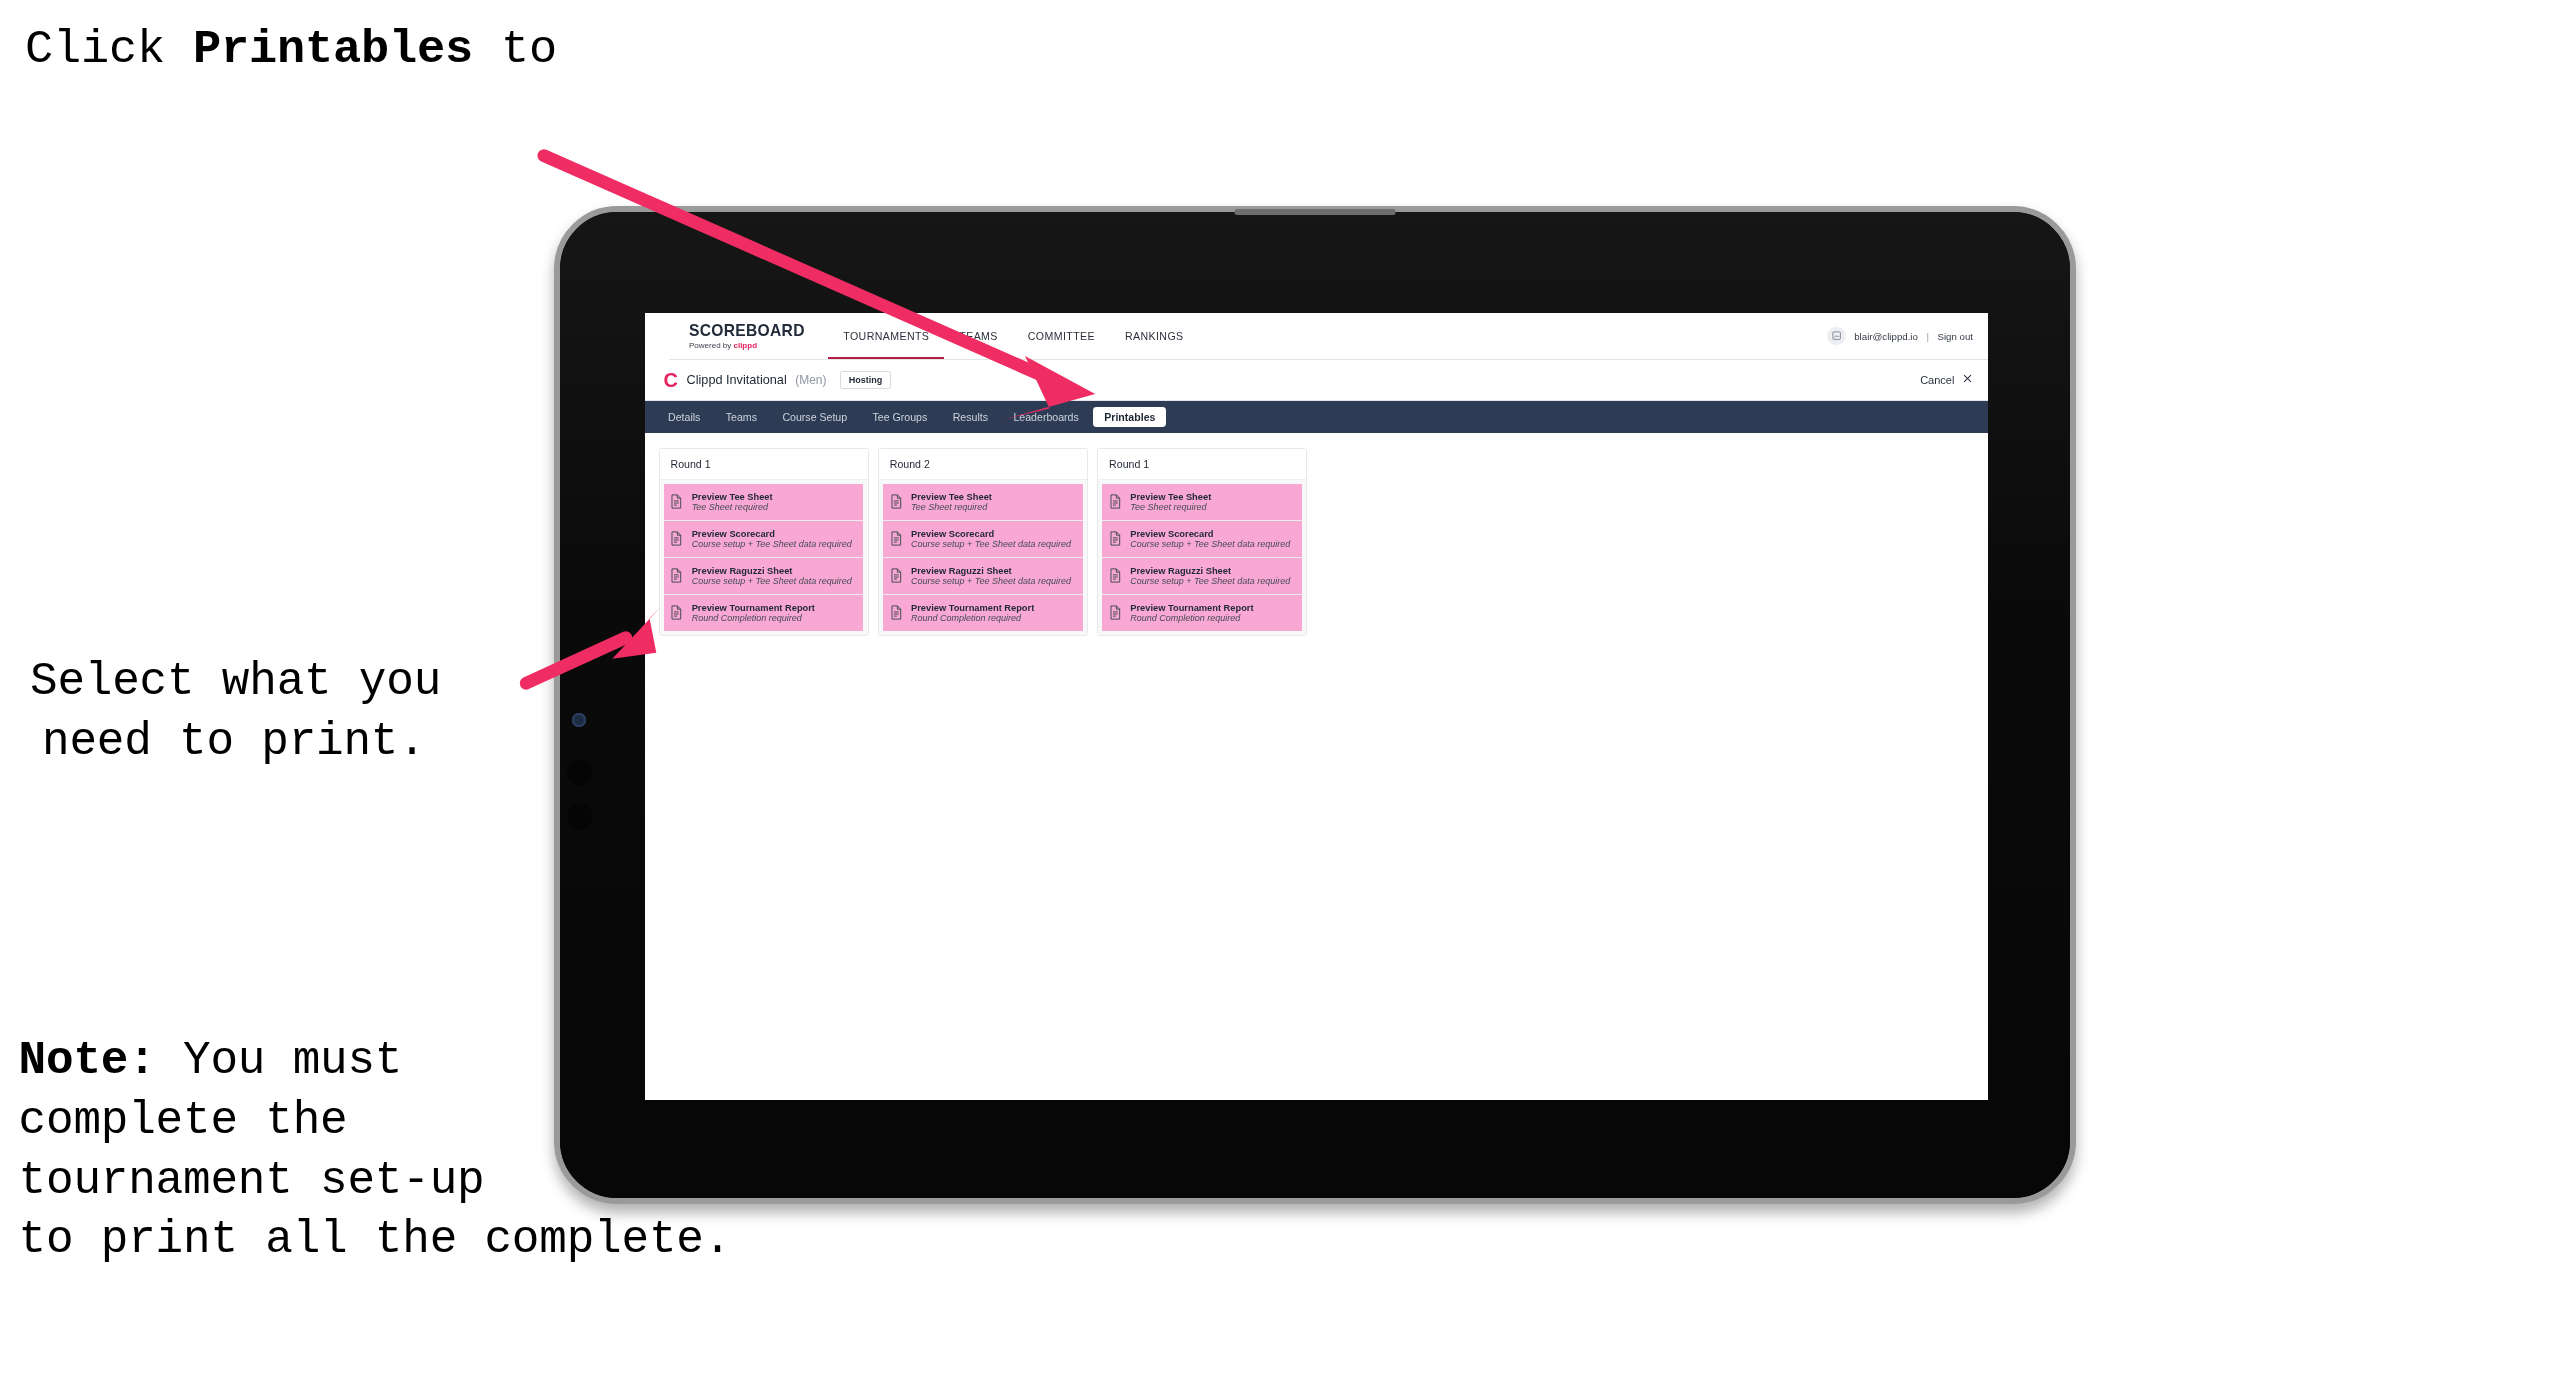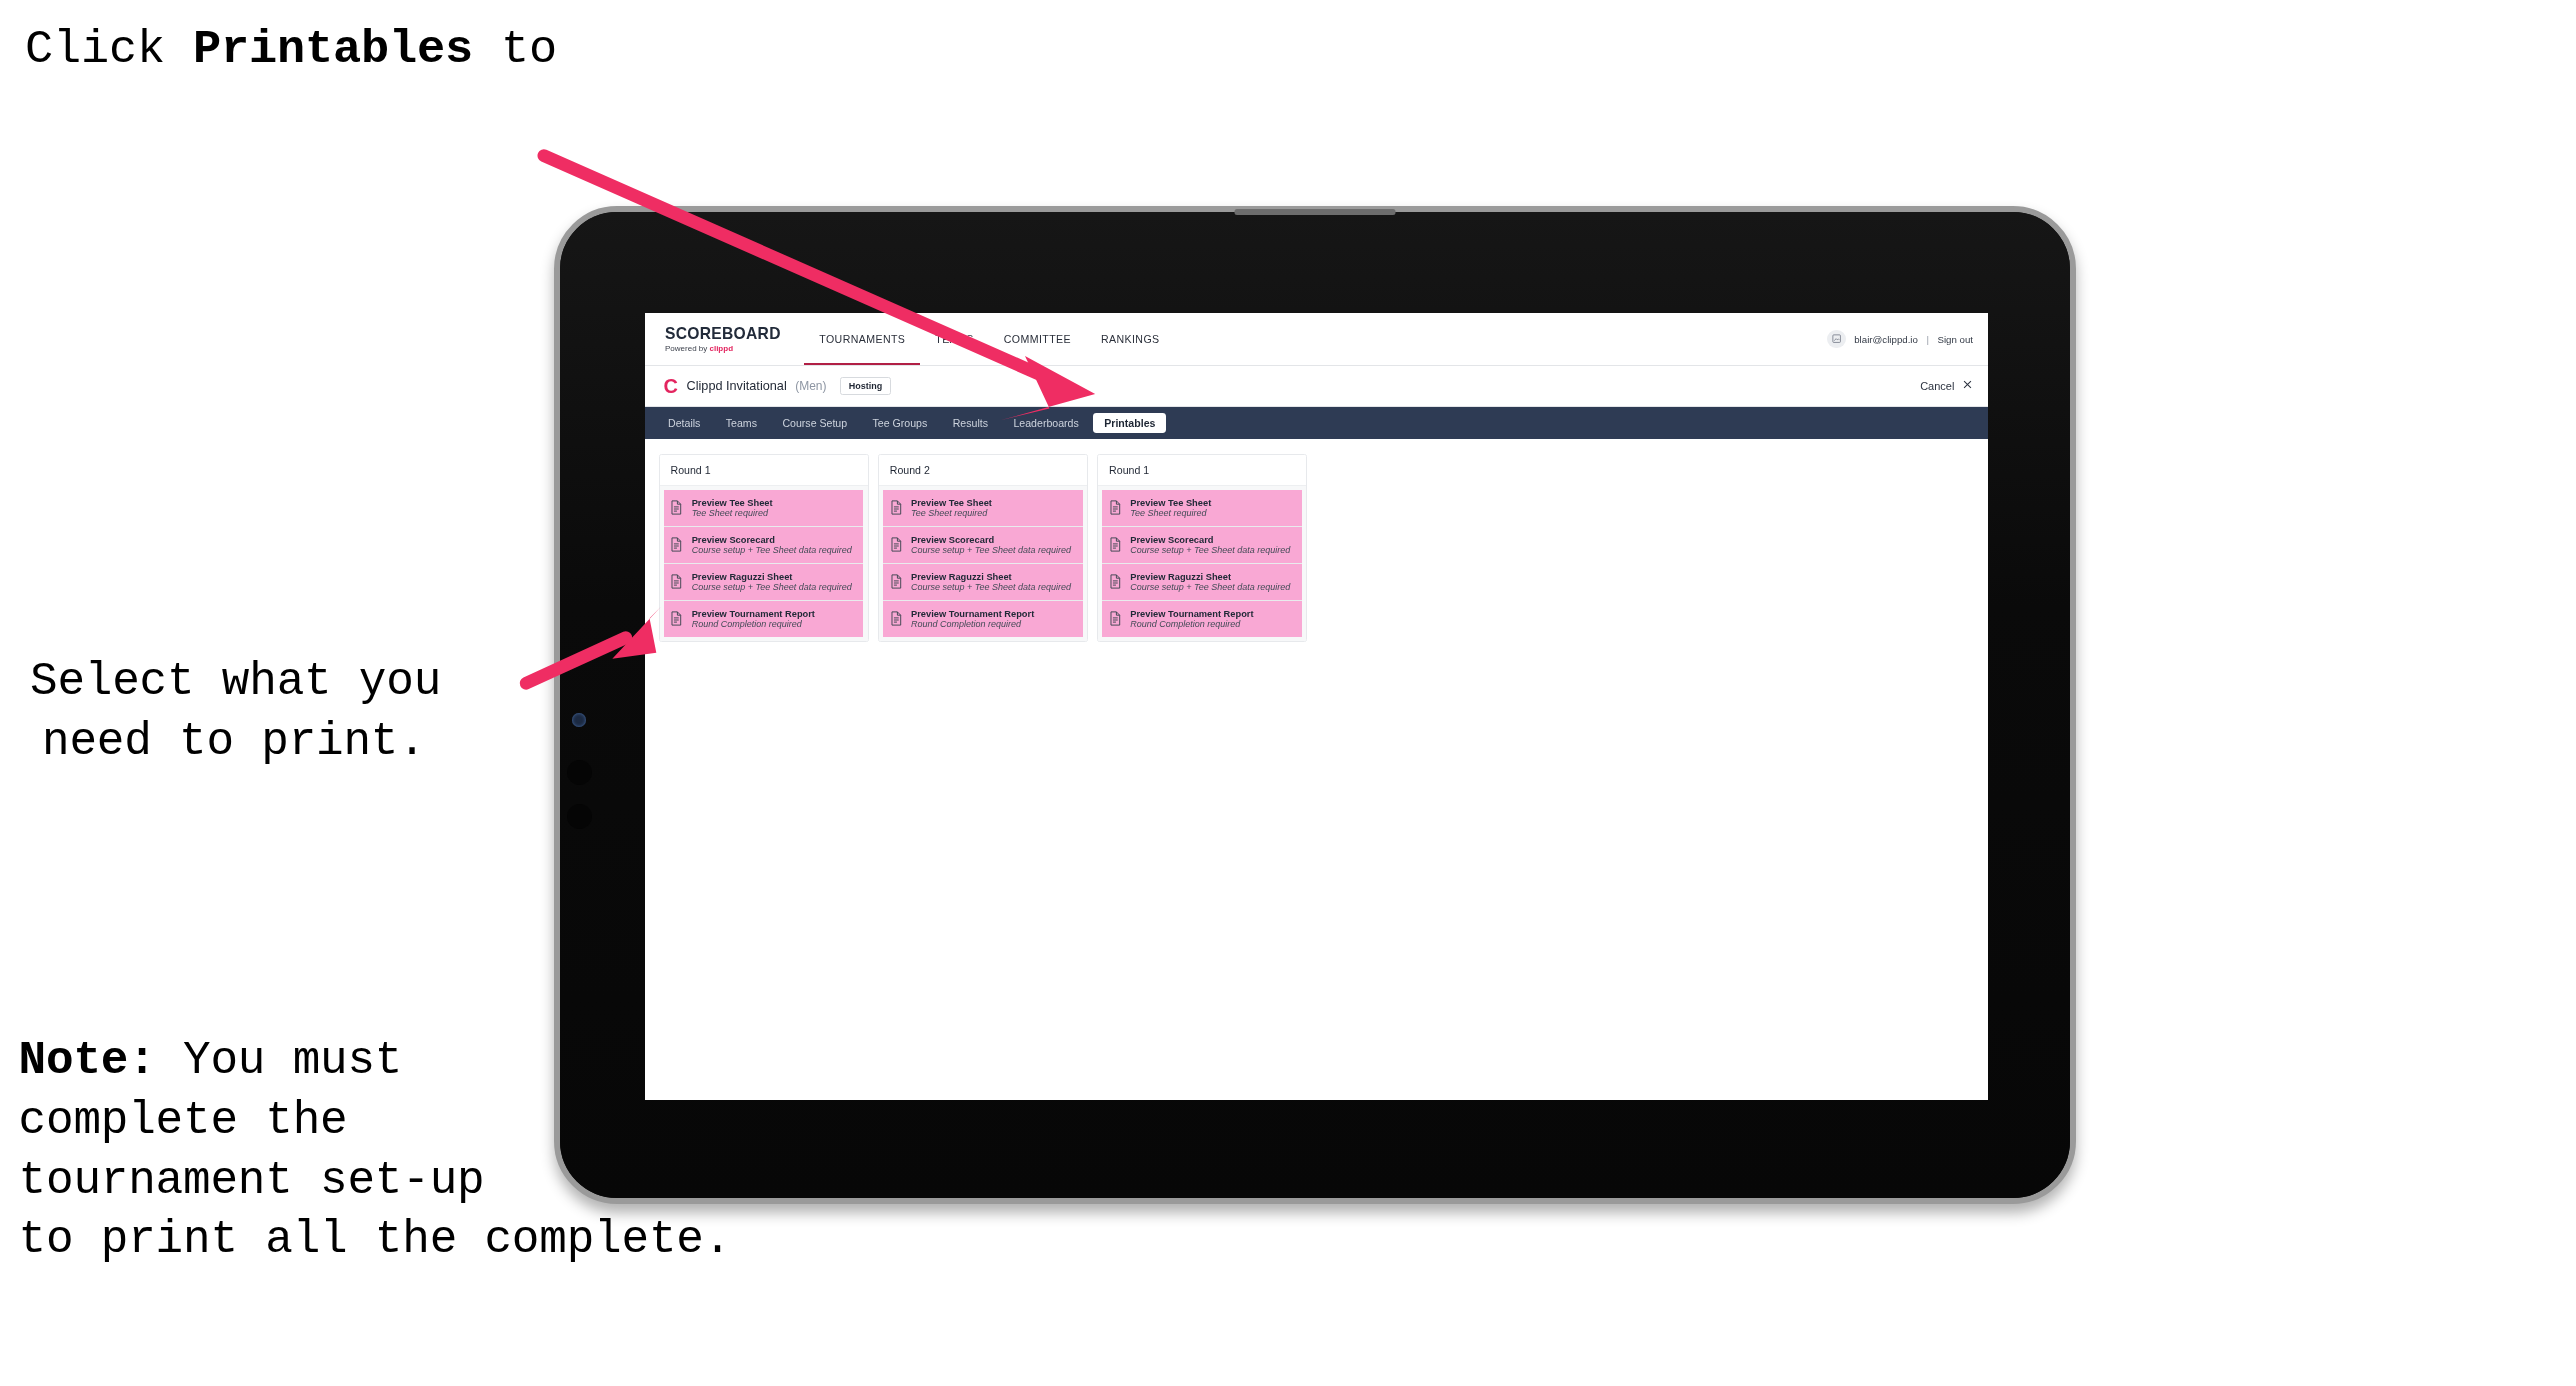--- a/index.html
+++ b/index.html
@@ -60,22 +60,22 @@
   #screen {
     position:absolute;
     left: 85px; top: 101px;
     width: 1343px; height: 787px;
     background: #ffffff;
     overflow: hidden;
   }
 
   
   #topnav {
-    height: 53px; background:#fff; border-bottom:0.8px solid #e3e5e8;
-    display:flex; align-items:stretch; position:relative;
+    height: 47px; background:#fff; border-bottom:0.8px solid #e3e5e8;
+    display:flex; align-items:stretch; position:relative;margin-left:24px;
   }
   #brand {
     display:flex; flex-direction:column; justify-content:center;
     padding: 0 13.5px 0 20px; min-width: 108px;
   }
   #brand-title {
     font-family: "Liberation Sans", sans-serif;
     font-weight: 700; font-size: 17px; letter-spacing: 0.3px;
     color: #222b3a; line-height:1; transform: scaleX(0.92); transform-origin:left center;
   }

